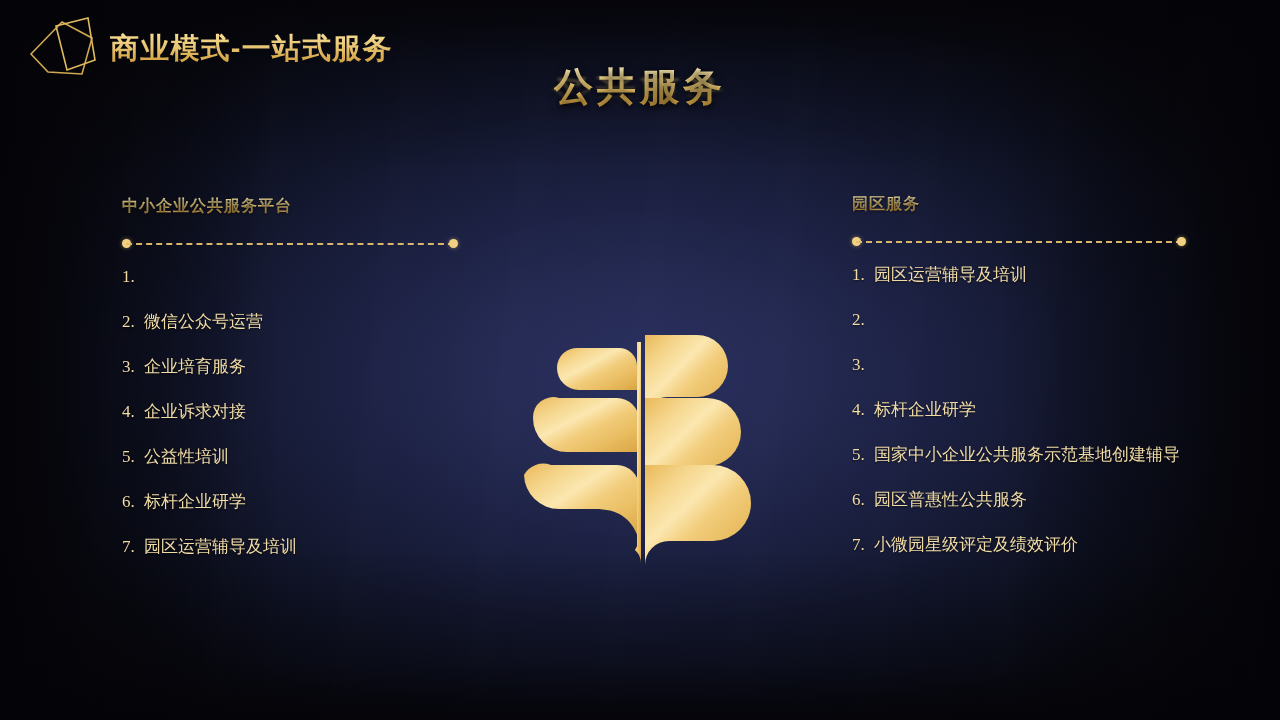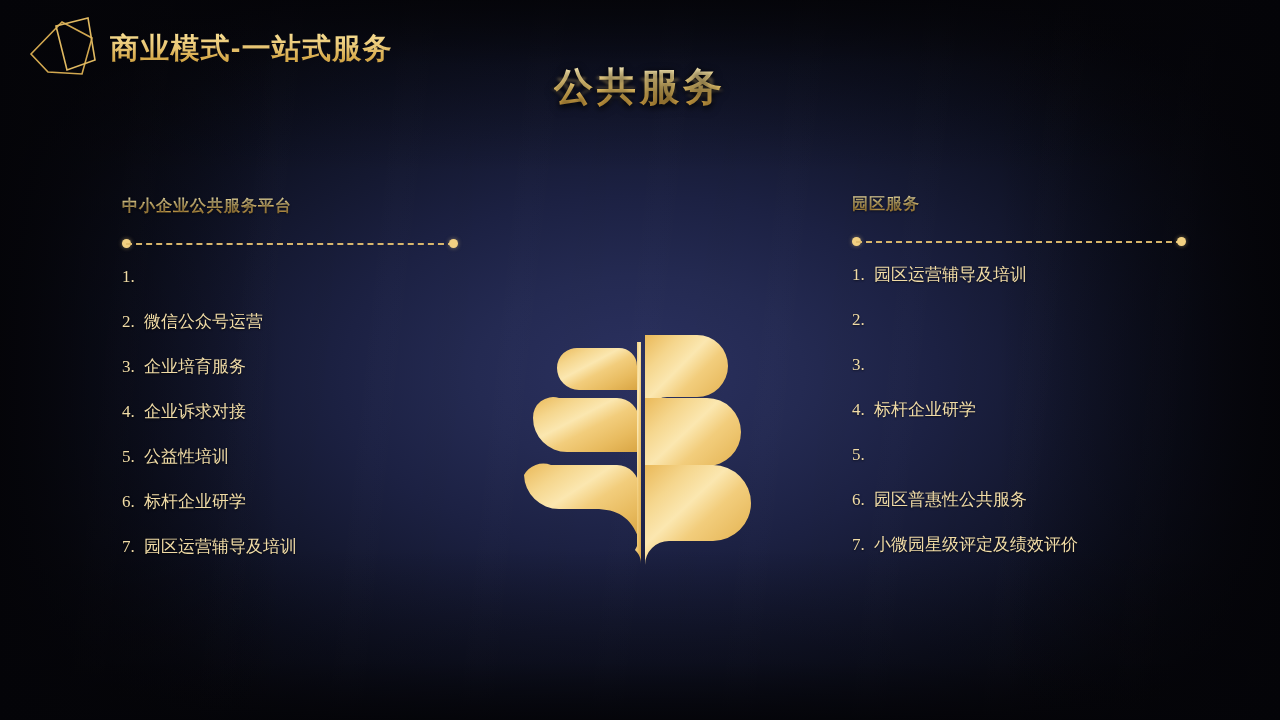--- a/index.html
+++ b/index.html
@@ -291,20 +291,21 @@
       </li>
       <li>
         <span class="item-num">3.</span>
       </li>
       <li>
         <span class="item-num">4.</span>
         <span class="item-text">标杆企业研学</span>
       </li>
       <li>
         <span class="item-num">5.</span>
+        <span class="item-text">国家中小企业公共服务示范基地创建辅导</span>
       </li>
       <li>
         <span class="item-num">6.</span>
         <span class="item-text">园区普惠性公共服务</span>
       </li>
       <li>
         <span class="item-num">7.</span>
         <span class="item-text">小微园星级评定及绩效评价</span>
       </li>
     </ul>

